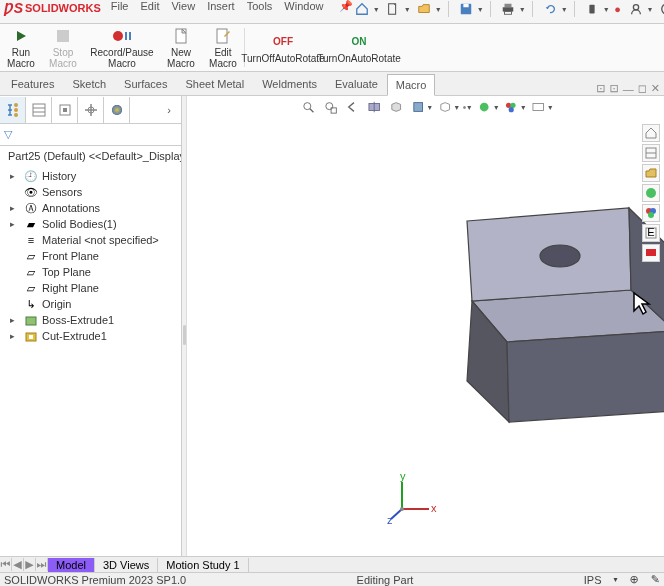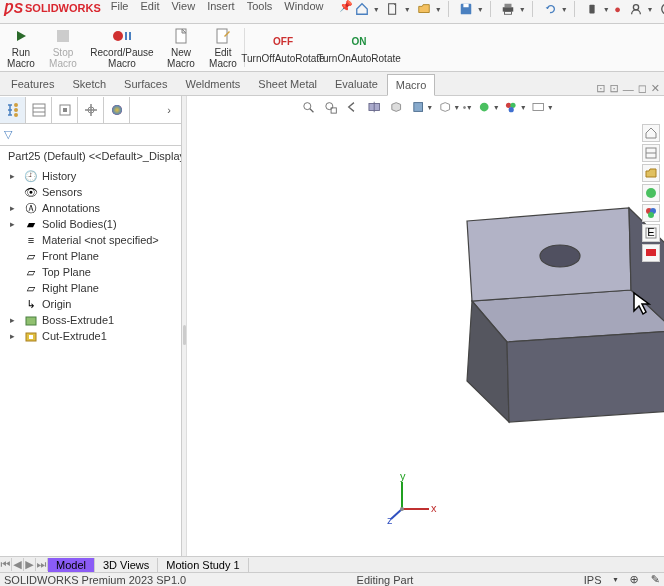--- a/index.html
+++ b/index.html
@@ -212,22 +212,22 @@
         <span class="on">ON</span>
       </div>
     <div class="rb-label">TurnOnAutoRotate</div>
   </div>
 </div>
 
 <div class="tabs">
   <div class="tab">Features</div>
   <div class="tab">Sketch</div>
   <div class="tab">Surfaces</div>
+  <div class="tab">Sheet Metal</div>
   <div class="tab">Weldments</div>
-  <div class="tab">Sheet Metal</div>
   <div class="tab">Evaluate</div>
   <div class="tab active">Macro</div>
   <div class="tabs-right">
     <span>⊡</span>
     <span>⊡</span>
     <span>—</span>
     <span>◻</span>
     <span>✕</span>
   </div>
 </div>

